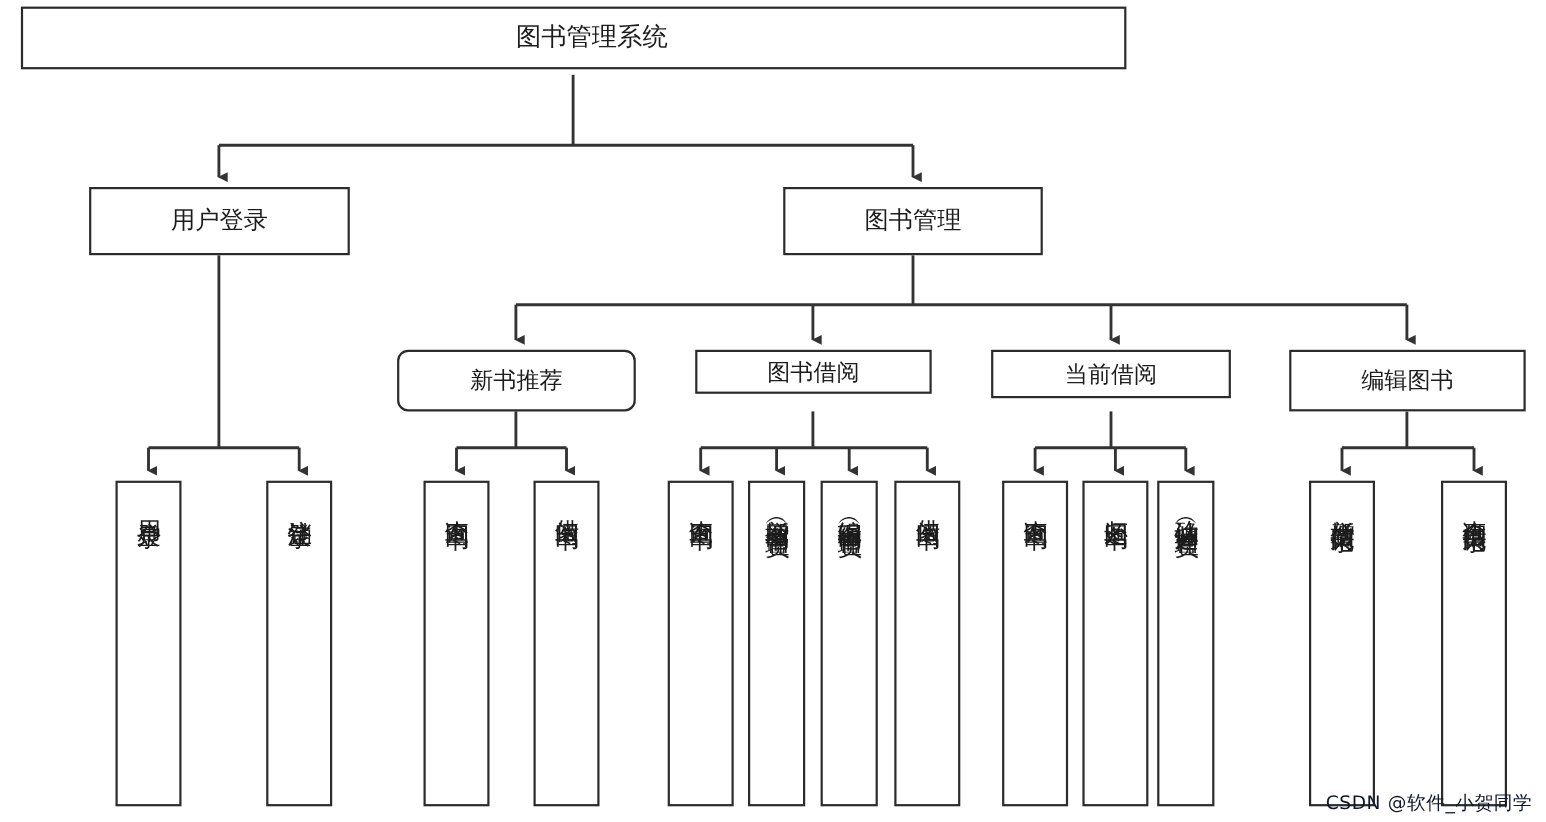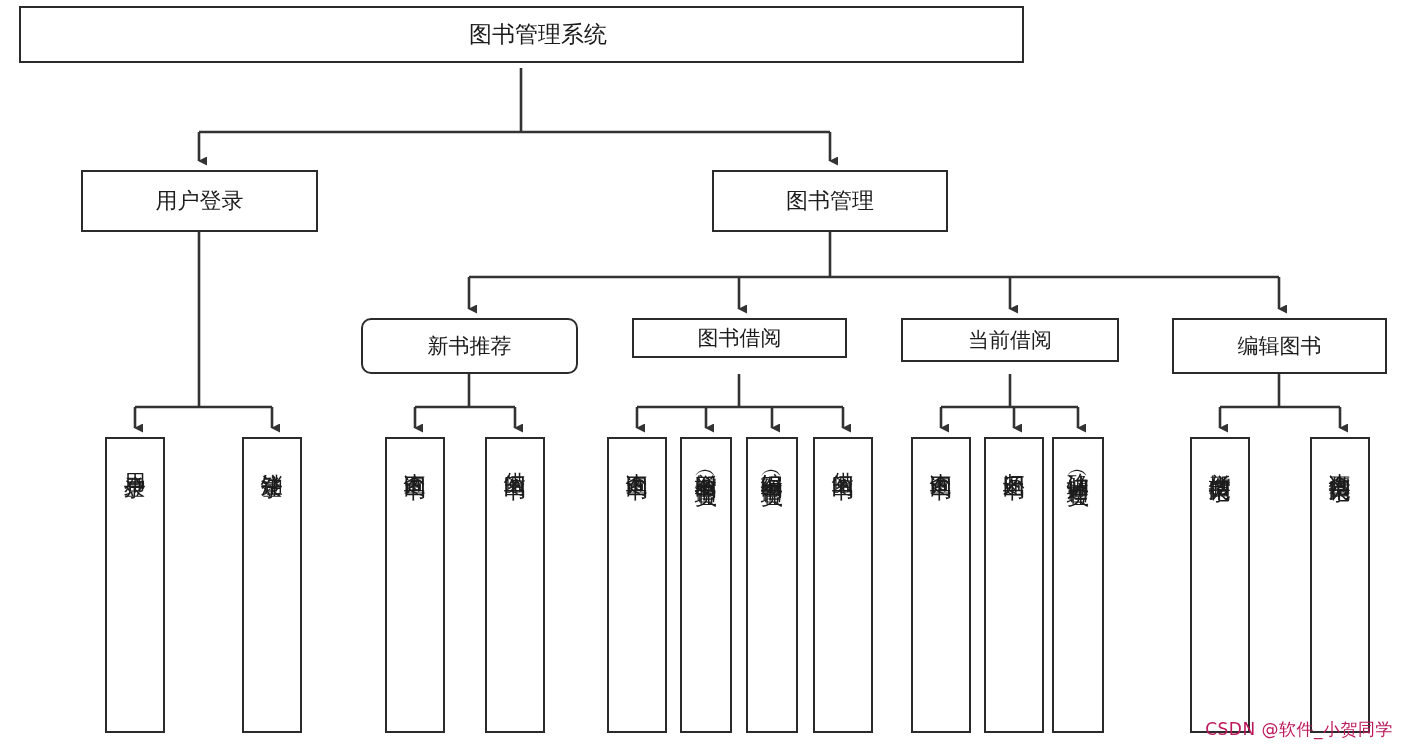--- a/index.html
+++ b/index.html
@@ -27,21 +27,21 @@
   .node-leaf .node-label{
     font-size:22px;
     writing-mode:vertical-rl;
     text-orientation:upright;
     letter-spacing:2px;
     line-height:1.06;
   }
 
   .watermark{
     position:absolute;right:12px;bottom:6px;
-    font-size:17px;color:#be185d;letter-spacing:.5px;
+    font-size:17px;color:#0f172a;letter-spacing:.5px;
     user-select:none;white-space:nowrap;
   }
 </style>
 </head>
 <body>
 
 <div id="diagram-root">
   <svg id="tree-svg" viewBox="0 0 1405 747" xmlns="http://www.w3.org/2000/svg">
     <defs>
       <marker id="arrowhead" markerWidth="9" markerHeight="9" refX="4.5" refY="8" orient="auto" markerUnits="userSpaceOnUse">

